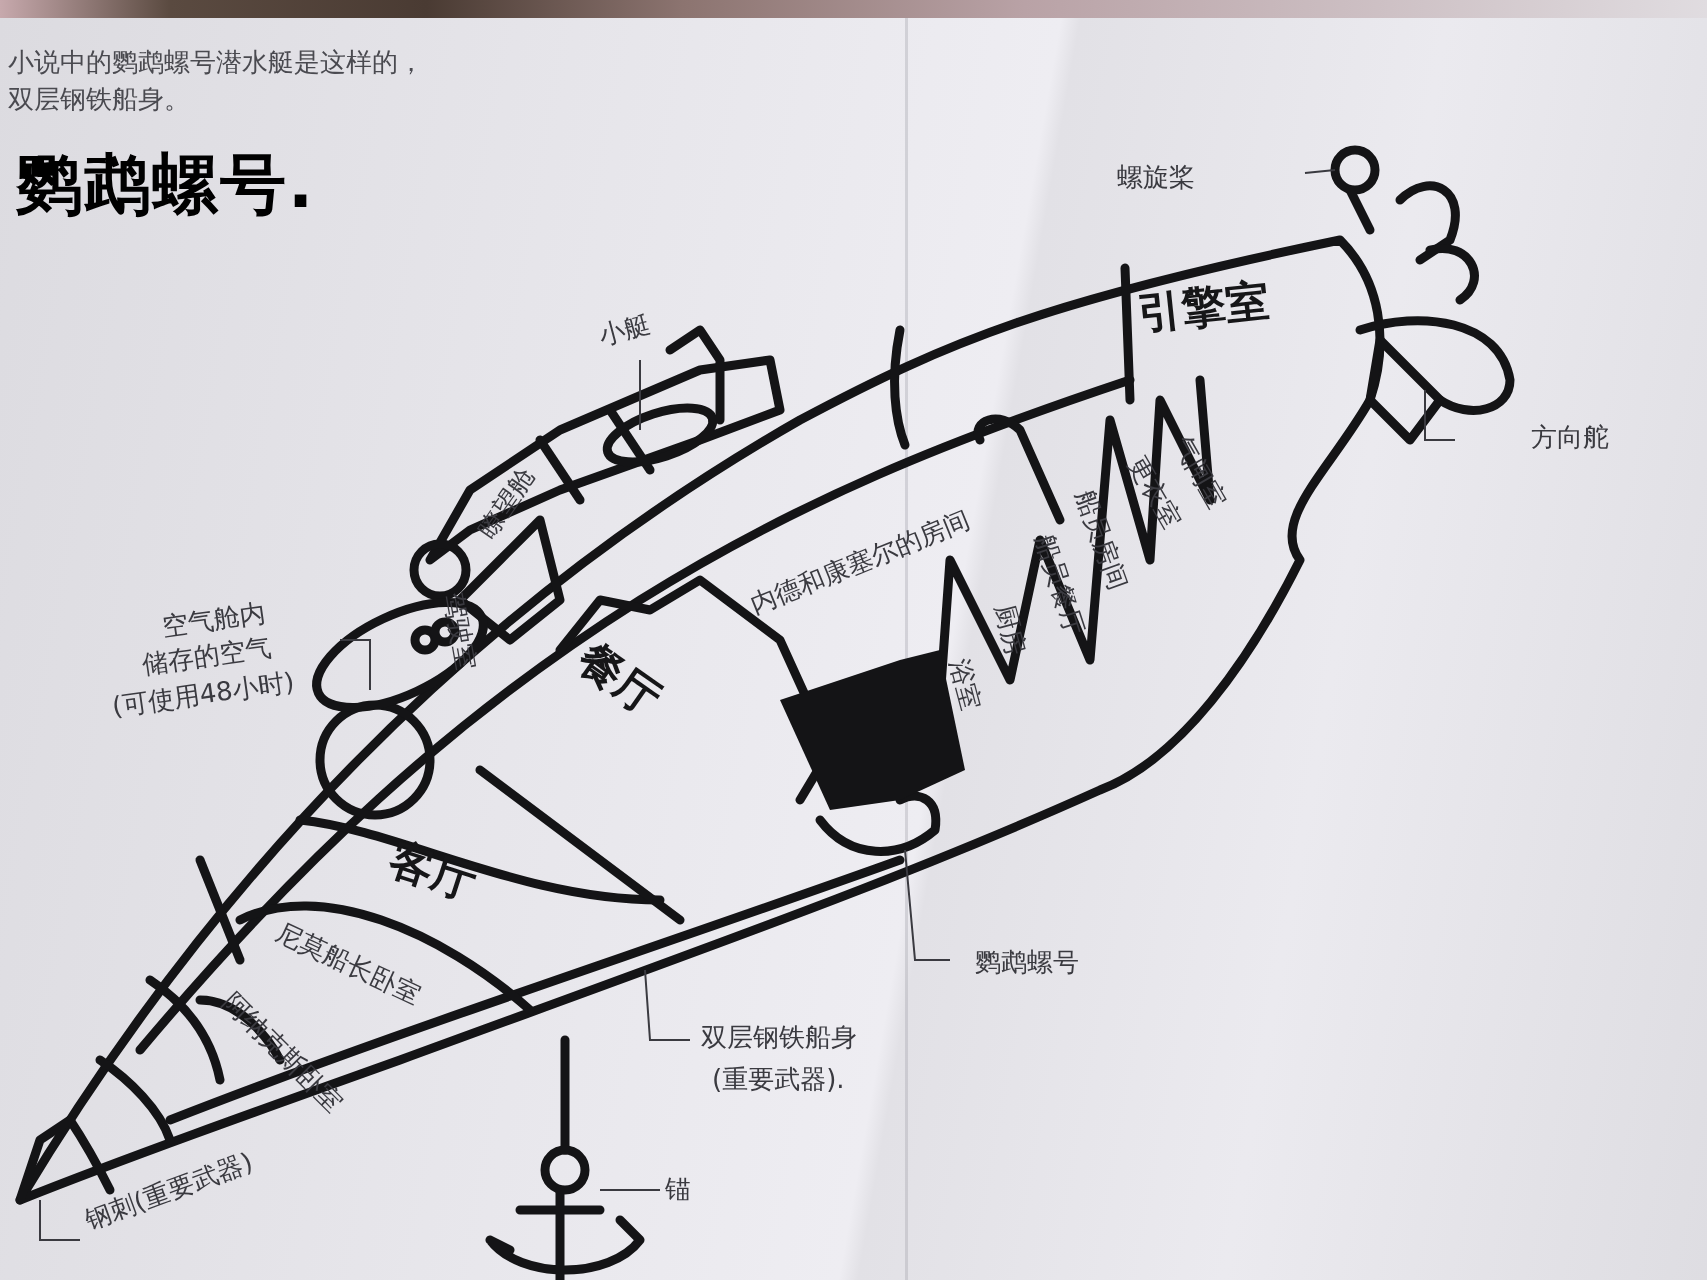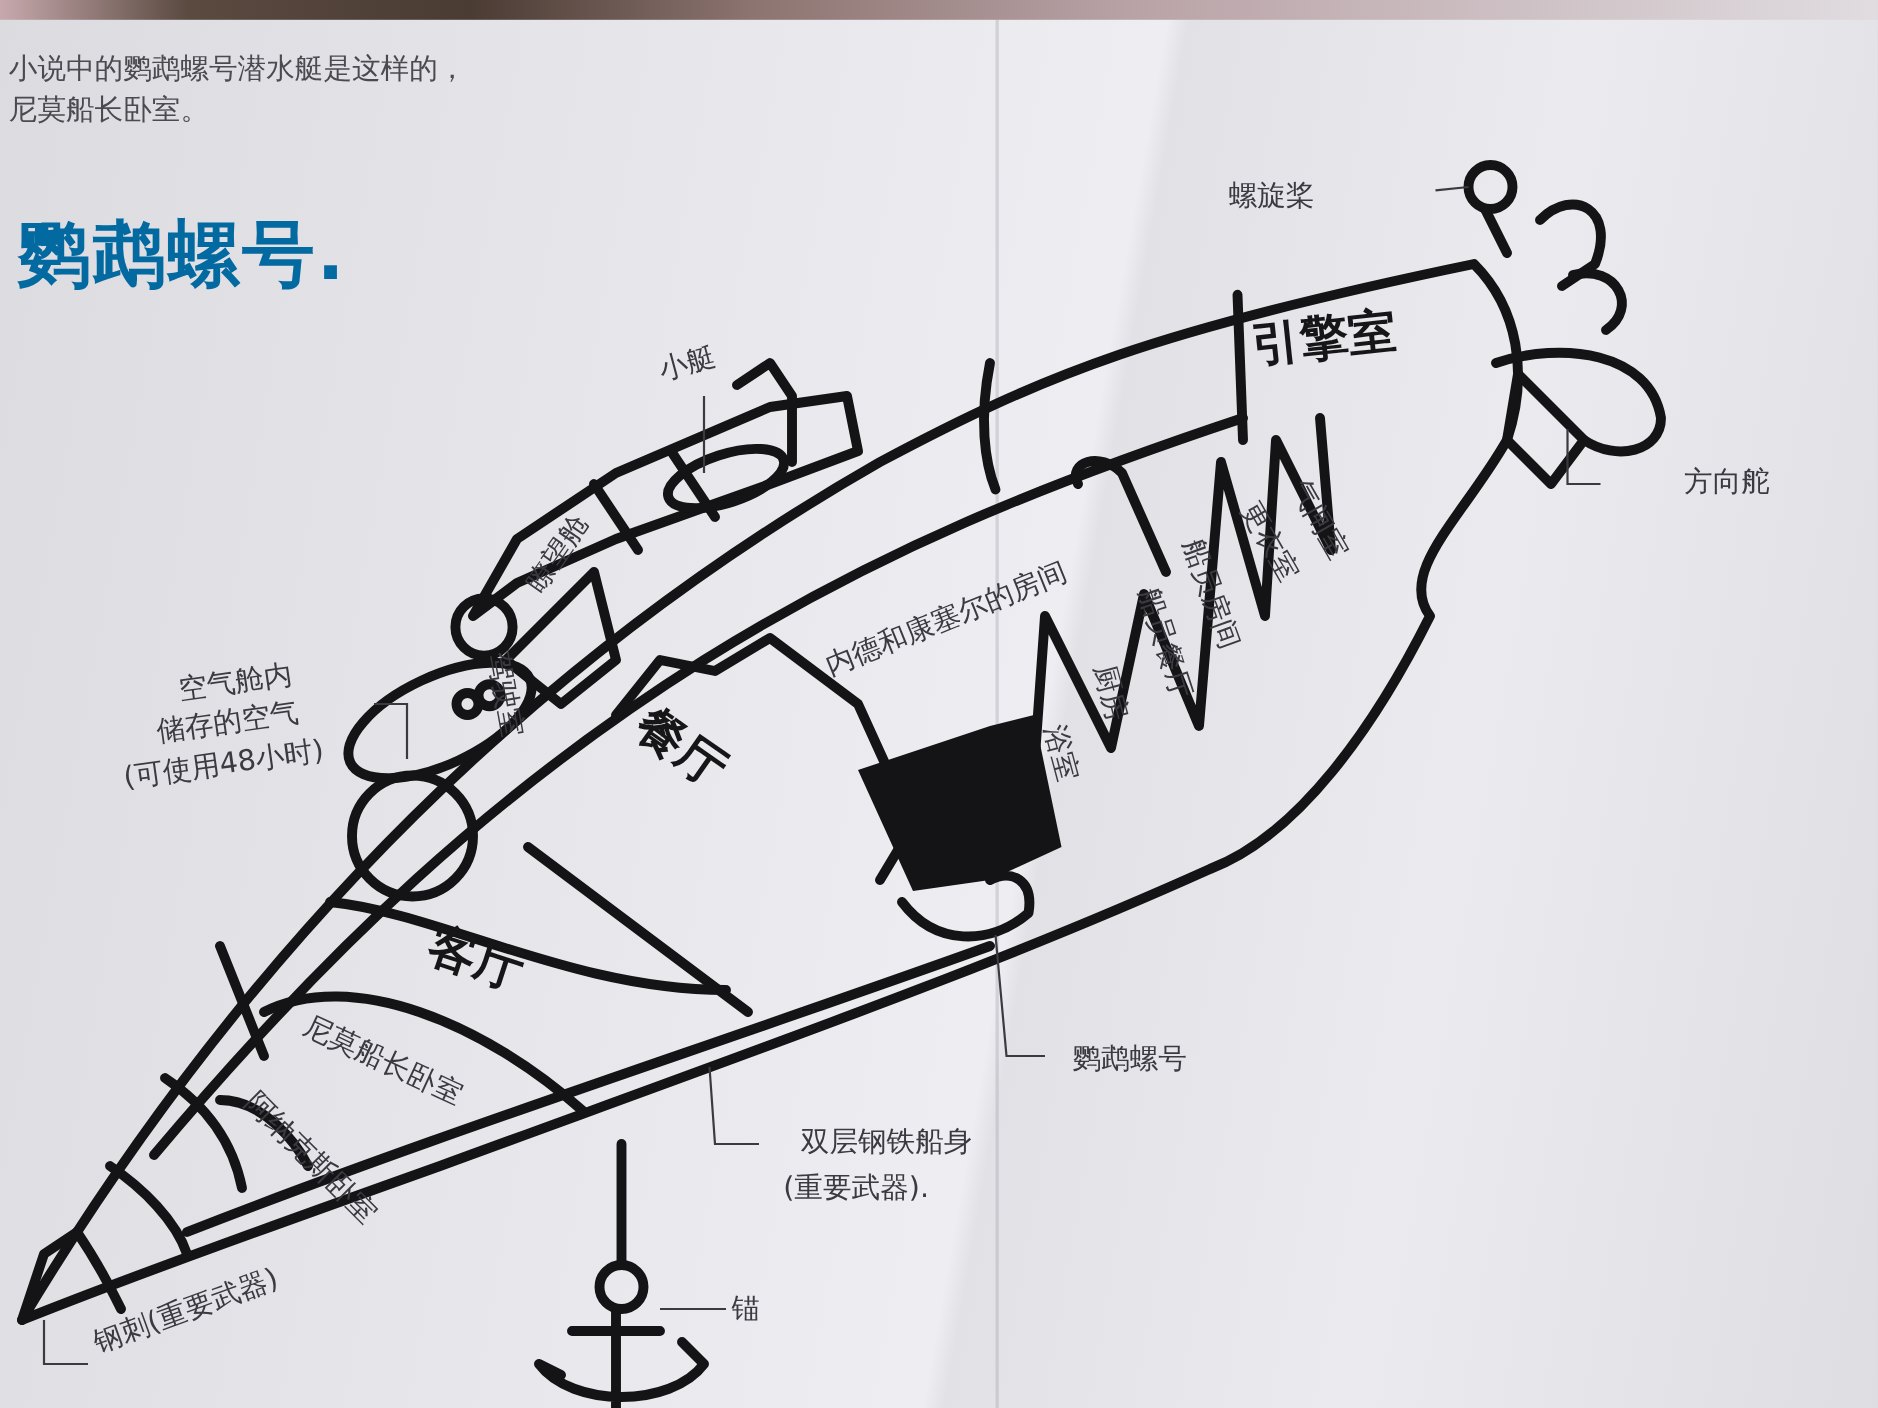--- a/index.html
+++ b/index.html
@@ -5,21 +5,21 @@
   html,body{margin:0;padding:0;}
   body{width:1707px;height:1280px;overflow:hidden;background:#d8d6d9;font-family:"DejaVu Sans",sans-serif;}
   .stage{position:relative;width:1577px;height:1280px;}
   .topstrip{position:absolute;left:0;top:0;width:1707px;height:26px;background:linear-gradient(90deg,#c7a9ad 0%,#5a4a40 10%,#4a3b33 25%,#8c7470 40%,#b9a2a6 60%,#e0dce0 100%);}
   .paper{position:absolute;left:0;top:18px;width:1707px;height:1262px;background:linear-gradient(100deg,#dcdbe0 0%,#e6e5ea 30%,#eeedf2 55%,#e2e1e6 56%,#ebeaef 75%,#dedde2 100%);}
   .fold{position:absolute;top:18px;left:905px;width:3px;height:1262px;background:rgba(160,160,170,.35);}
   svg.draw{position:absolute;left:0;top:0;}
   .lbl{position:absolute;color:#2a2a2e;font-family:"DejaVu Sans",sans-serif;white-space:nowrap;transform-origin:left top;}
   .small{font-size:26px;color:#3a3a40;}
   .big{font-size:44px;font-weight:bold;color:#161618;}
-  .title{font-size:66px;font-weight:bold;color:#0369a1;letter-spacing:2px;margin-top:47px;}
+  .title{font-size:66px;font-weight:bold;color:#000000;letter-spacing:2px;}
   .intro{font-size:26px;color:#4a4a50;}
 </style>
 </head>
 <body>
 
 <div class="stage">
   <div class="topstrip"></div>
   <div class="paper"></div>
   <div class="fold"></div>
 
@@ -87,21 +87,21 @@
       <path d="M640 360 L640 430"></path>
       <path d="M905 850 L915 960 L950 960"></path>
       <path d="M645 970 L650 1040 L690 1040"></path>
       <path d="M40 1200 L40 1240 L80 1240"></path>
       <path d="M600 1190 L660 1190"></path>
       <path d="M340 640 L370 640 L370 690"></path>
     </g>
   </svg>
 
   <div class="lbl intro" style="left:8px;top:45px;">小说中的鹦鹉螺号潜水艇是这样的，</div>
-  <div class="lbl intro" style="left:8px;top:82px;">尼莫船长卧室。</div>
+  <div class="lbl intro" style="left:8px;top:82px;">双层钢铁船身。</div>
   <div class="lbl title" style="left:16px;top:140px;">鹦鹉螺号.</div>
 
   <div class="lbl small" style="left:1117px;top:160px;">螺旋桨</div>
   <div class="lbl big" style="left:1135px;top:285px;transform:rotate(-6deg);">引擎室</div>
   <div class="lbl small" style="left:1531px;top:420px;">方向舵</div>
   <div class="lbl small" style="left:595px;top:320px;transform:rotate(-15deg);">小艇</div>
   <div class="lbl small" style="left:470px;top:525px;transform:rotate(-55deg);">瞭望舱</div>
   <div class="lbl small" style="left:745px;top:590px;transform:rotate(-22deg);">内德和康塞尔的房间</div>
   <div class="lbl small" style="left:1195px;top:430px;transform:rotate(60deg);">气闸室</div>
   <div class="lbl small" style="left:1150px;top:450px;transform:rotate(60deg);">更衣室</div>
@@ -111,17 +111,17 @@
   <div class="lbl small" style="left:975px;top:655px;transform:rotate(75deg);">浴室</div>
   <div class="lbl big" style="left:600px;top:630px;transform:rotate(35deg);">餐厅</div>
   <div class="lbl small" style="left:470px;top:590px;transform:rotate(80deg);">驾驶室</div>
   <div class="lbl small" style="left:160px;top:610px;transform:rotate(-8deg);">空气舱内</div>
   <div class="lbl small" style="left:140px;top:648px;transform:rotate(-8deg);">储存的空气</div>
   <div class="lbl small" style="left:110px;top:690px;transform:rotate(-8deg);">(可使用48小时)</div>
   <div class="lbl big" style="left:400px;top:830px;transform:rotate(18deg);">客厅</div>
   <div class="lbl small" style="left:285px;top:915px;transform:rotate(25deg);">尼莫船长卧室</div>
   <div class="lbl small" style="left:240px;top:985px;transform:rotate(45deg);">阿纳克斯卧室</div>
   <div class="lbl small" style="left:975px;top:945px;">鹦鹉螺号</div>
-  <div class="lbl small" style="left:728px;top:1020px;text-align:center;">双层钢铁船身</div>
+  <div class="lbl small" style="left:701px;top:1020px;text-align:center;">双层钢铁船身</div>
   <div class="lbl small" style="left:712px;top:1062px;">(重要武器).</div>
   <div class="lbl small" style="left:80px;top:1205px;transform:rotate(-20deg);">钢刺(重要武器)</div>
   <div class="lbl small" style="left:665px;top:1172px;">锚</div>
 </div>
 
 </body></html>

